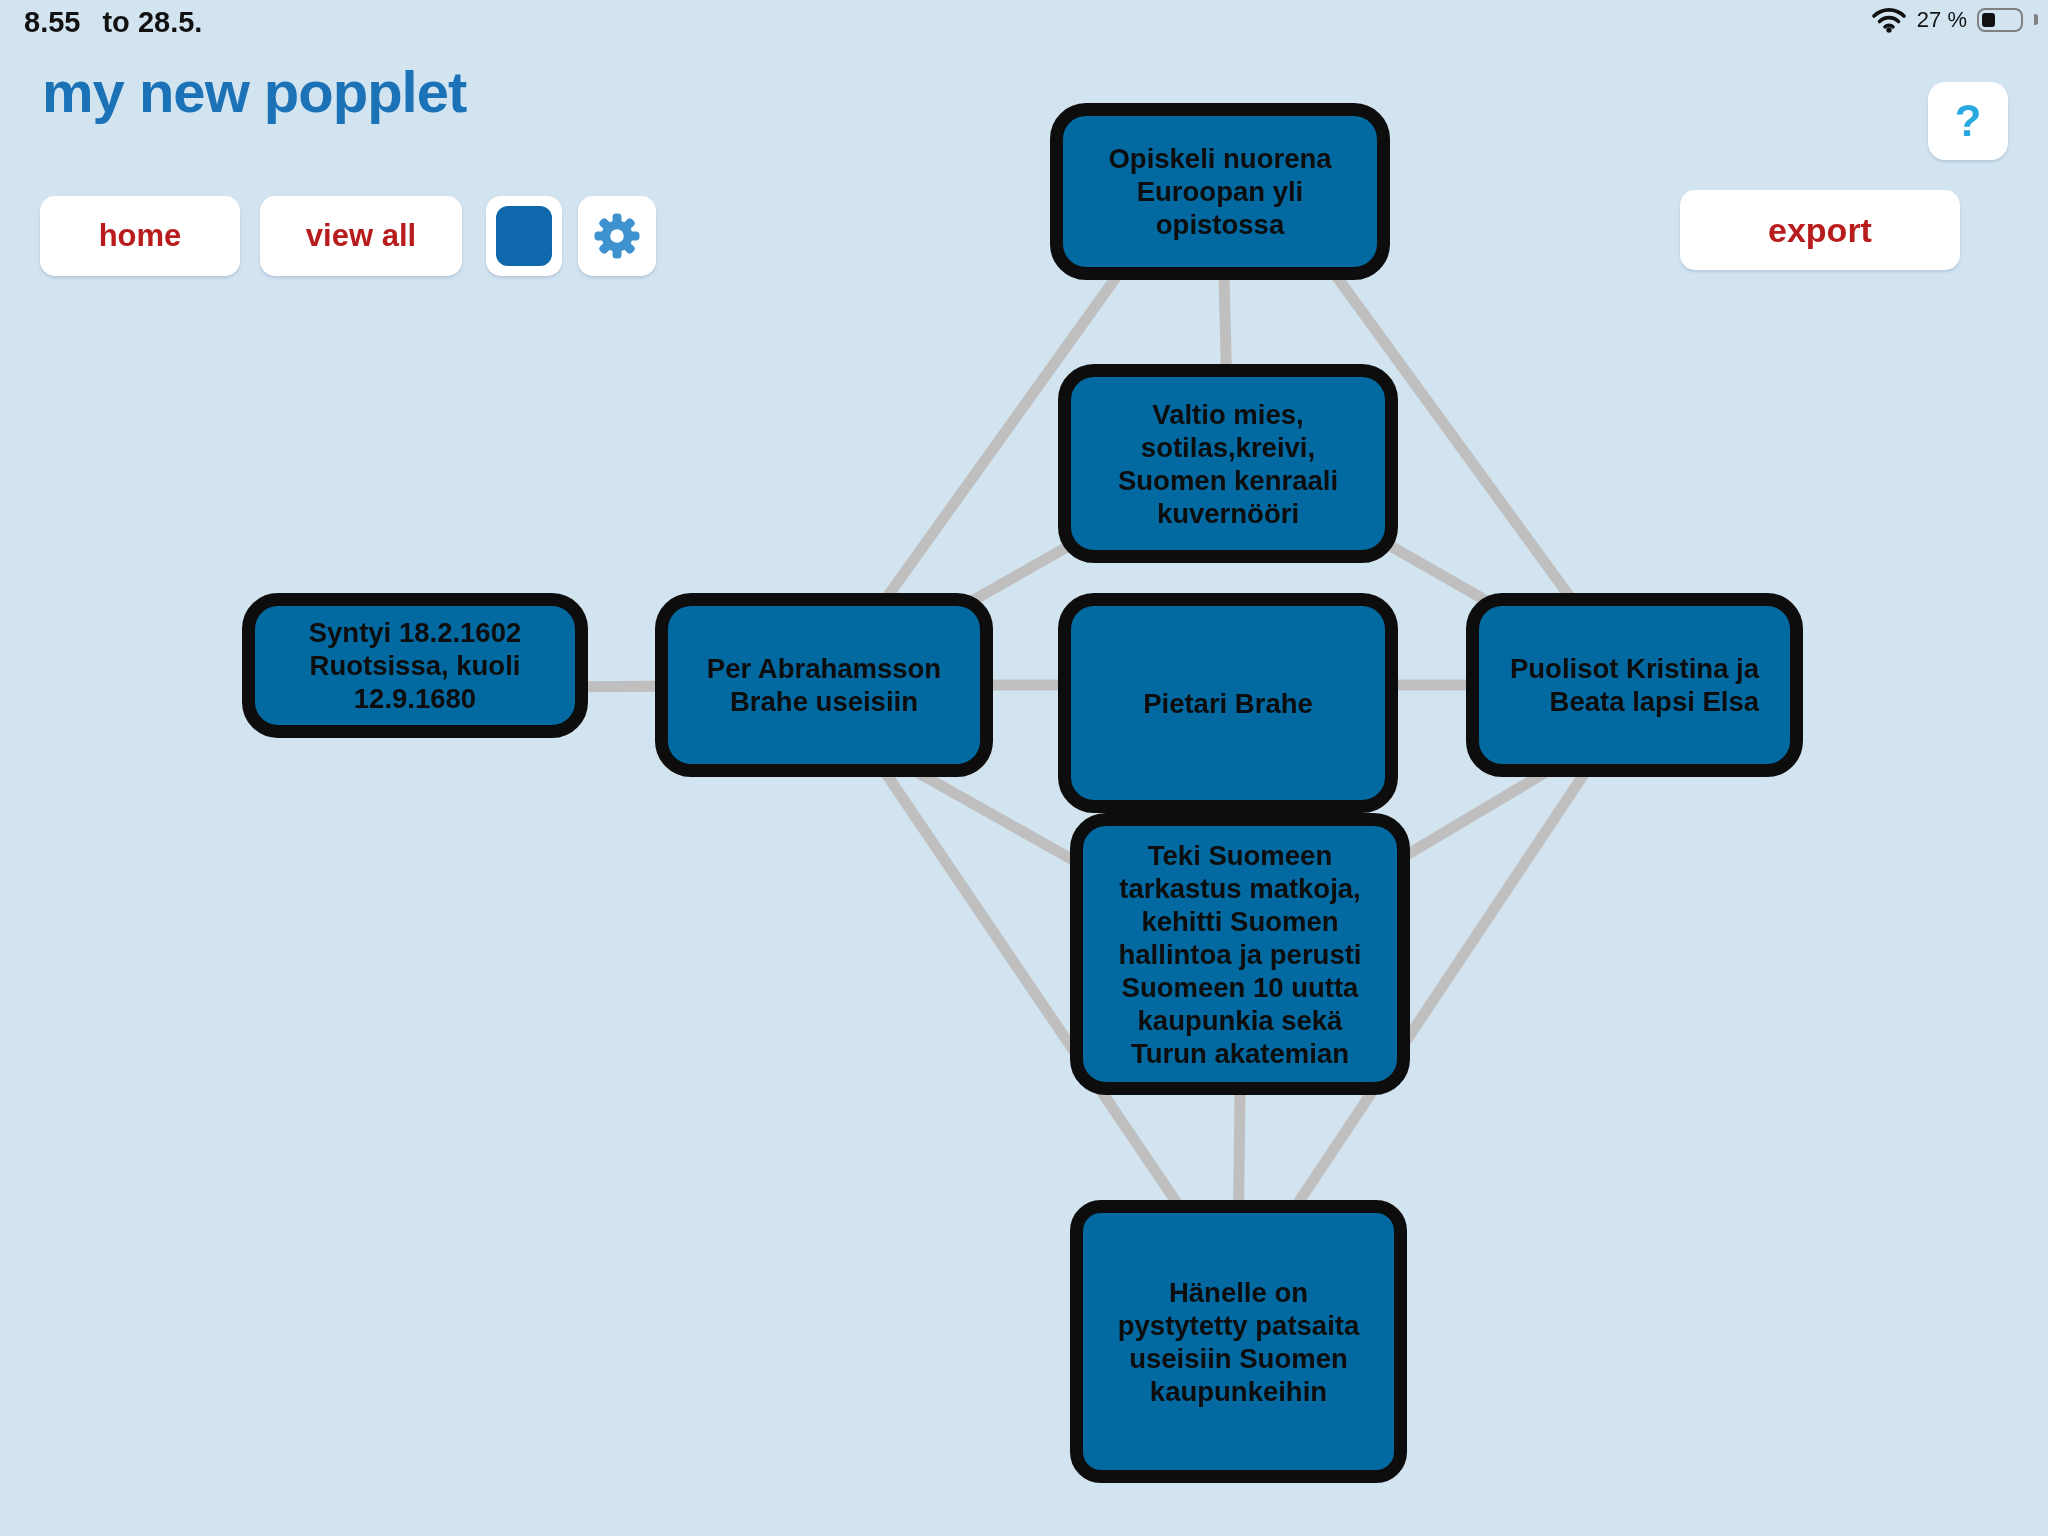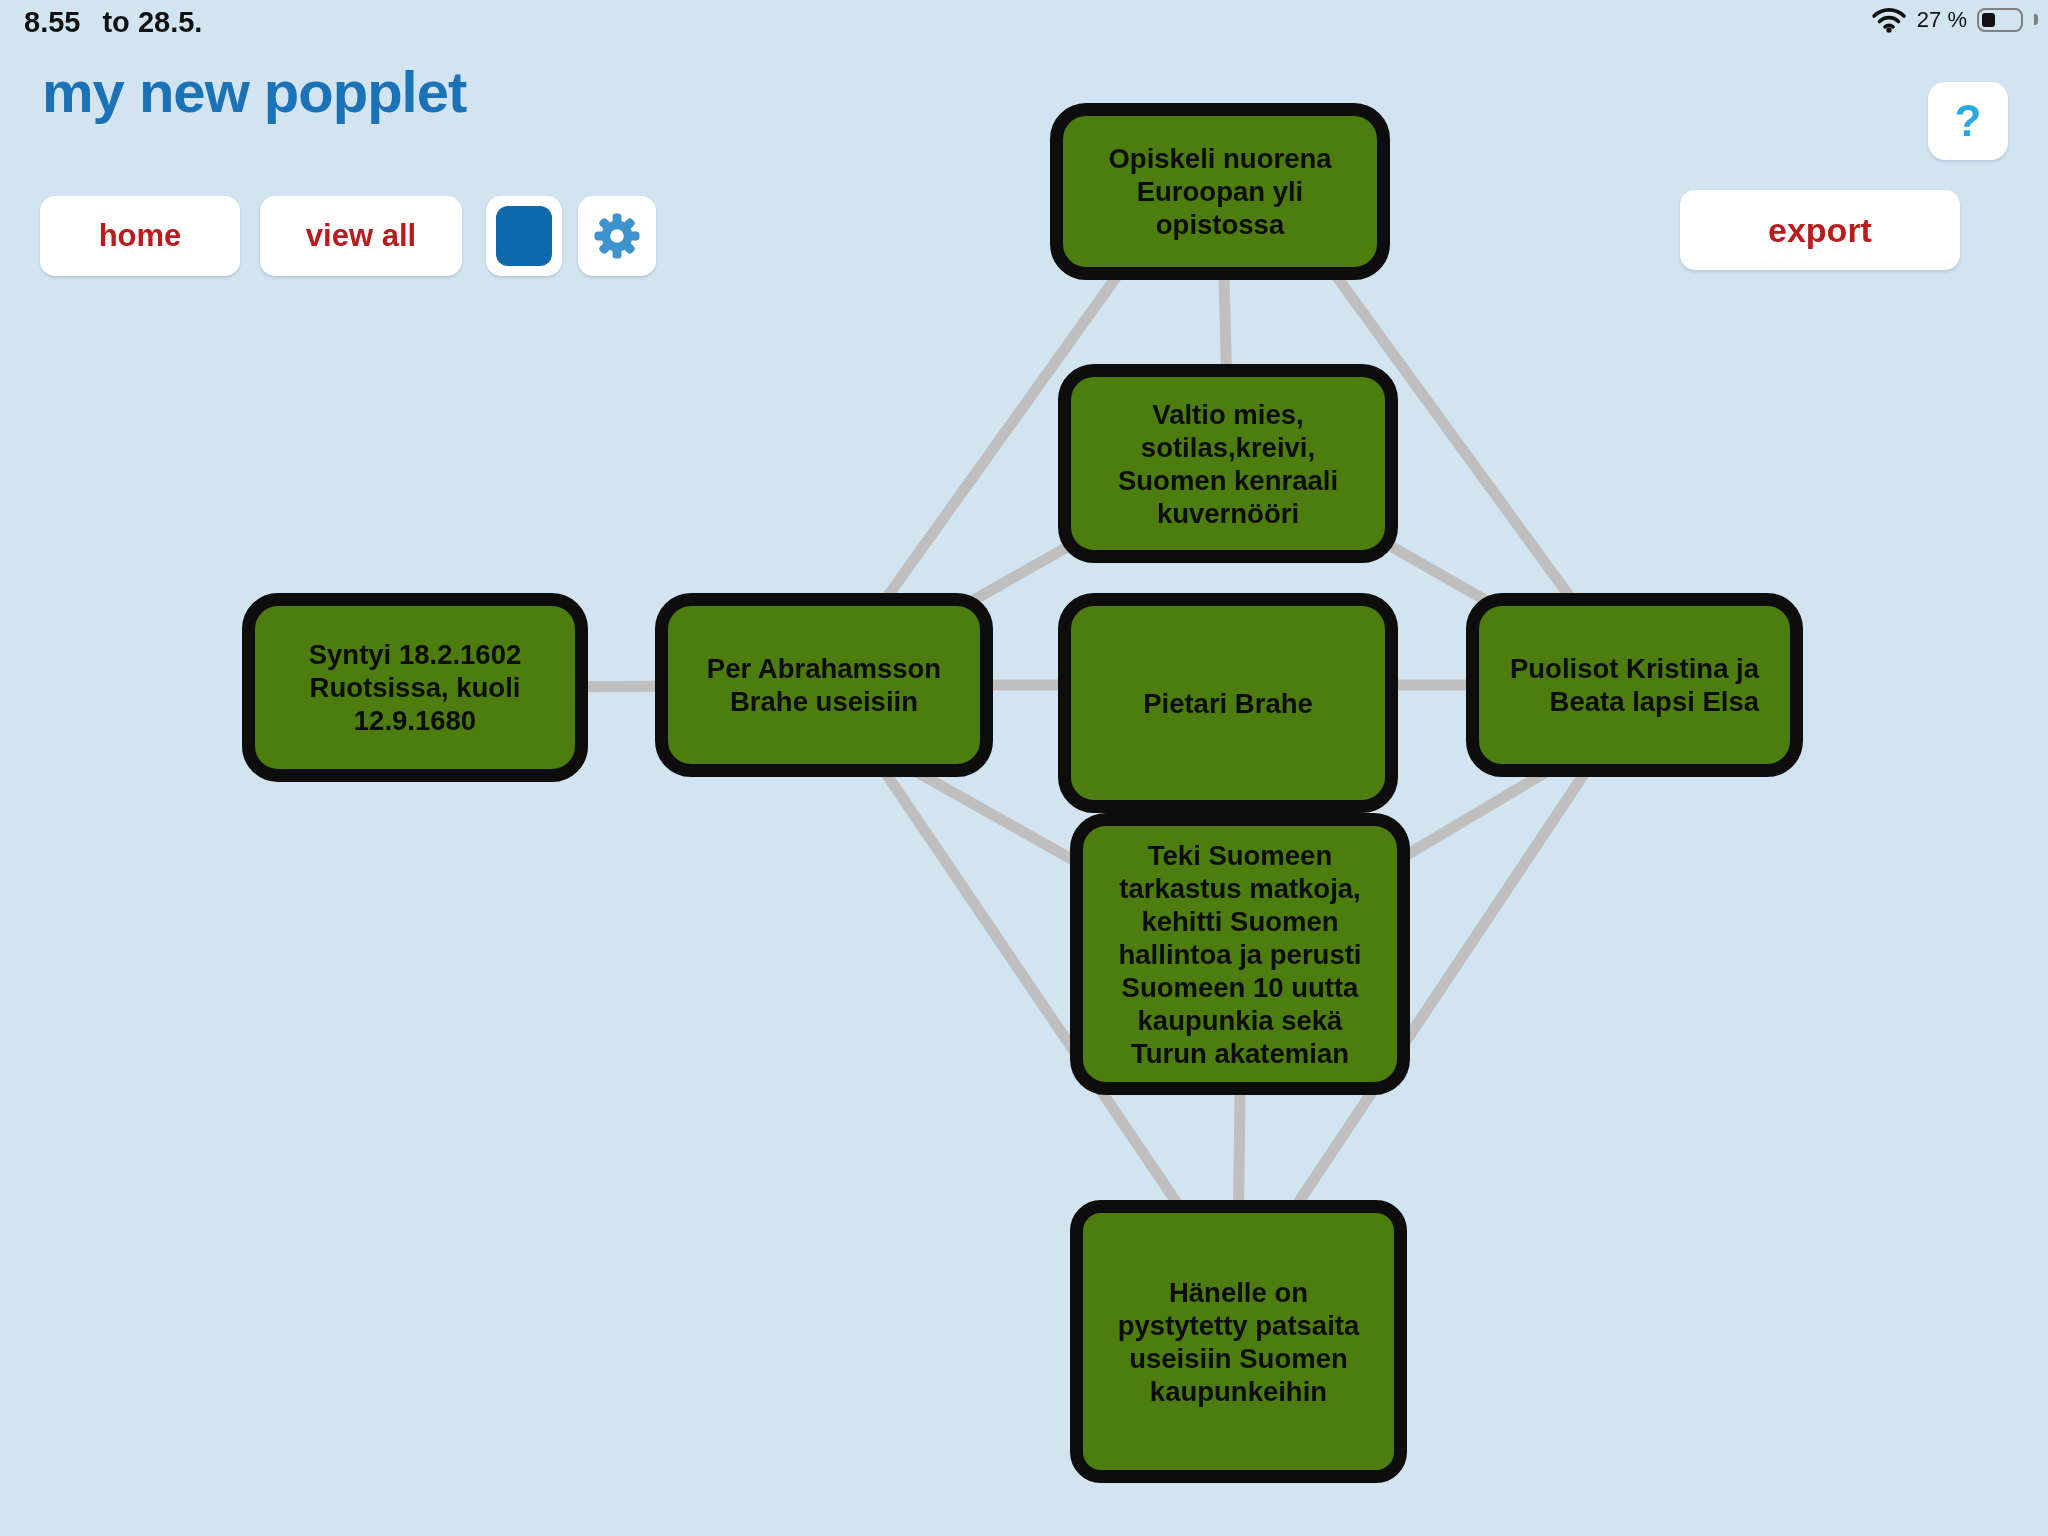--- a/index.html
+++ b/index.html
@@ -34,29 +34,29 @@
   .btn-color{left:486px;top:196px;width:76px;height:80px;}
   .btn-color .swatch{width:56px;height:60px;border-radius:12px;background:#0e68ab;}
   .btn-gear{left:578px;top:196px;width:78px;height:80px;}
   .btn-help{left:1928px;top:82px;width:80px;height:78px;font-size:44px;color:#2aa9e1;border-radius:17px;}
   .btn-export{left:1680px;top:190px;width:280px;height:80px;font-size:34px;}
   
   svg.connections{position:absolute;left:0;top:0;}
   svg.connections line{stroke:#bfbfbf;stroke-width:11;}
   .node{
     position:absolute;box-sizing:border-box;
-    background:#4d7c0f;border:13px solid #0d0d0d;border-radius:36px;
+    background:#0369a1;border:13px solid #0d0d0d;border-radius:36px;
     display:flex;align-items:center;justify-content:center;
     text-align:center;font-weight:bold;font-size:27.5px;line-height:1.2;
     color:#0d0d0d;white-space:pre-line;padding:10px 16px;
     cursor:pointer;
   }
   .n-opiskeli{left:1050px;top:103px;width:340px;height:177px;}
   .n-valtio  {left:1058px;top:364px;width:340px;height:199px;}
-  .n-syntyi  {left:242px; top:593px;width:346px;height:189px;}
+  .n-syntyi  {left:242px; top:593px;width:346px;height:145px;}
   .n-per     {left:655px; top:593px;width:338px;height:184px;}
   .n-pietari {left:1058px;top:593px;width:340px;height:220px;}
   .n-puolisot{left:1466px;top:593px;width:337px;height:184px;text-align:right;}
   .n-teki    {left:1070px;top:813px;width:340px;height:282px;}
   .n-hanelle {left:1070px;top:1200px;width:337px;height:283px;border-radius:31px;}
 </style>
 </head>
 <body>
 
 <div class="screen">

